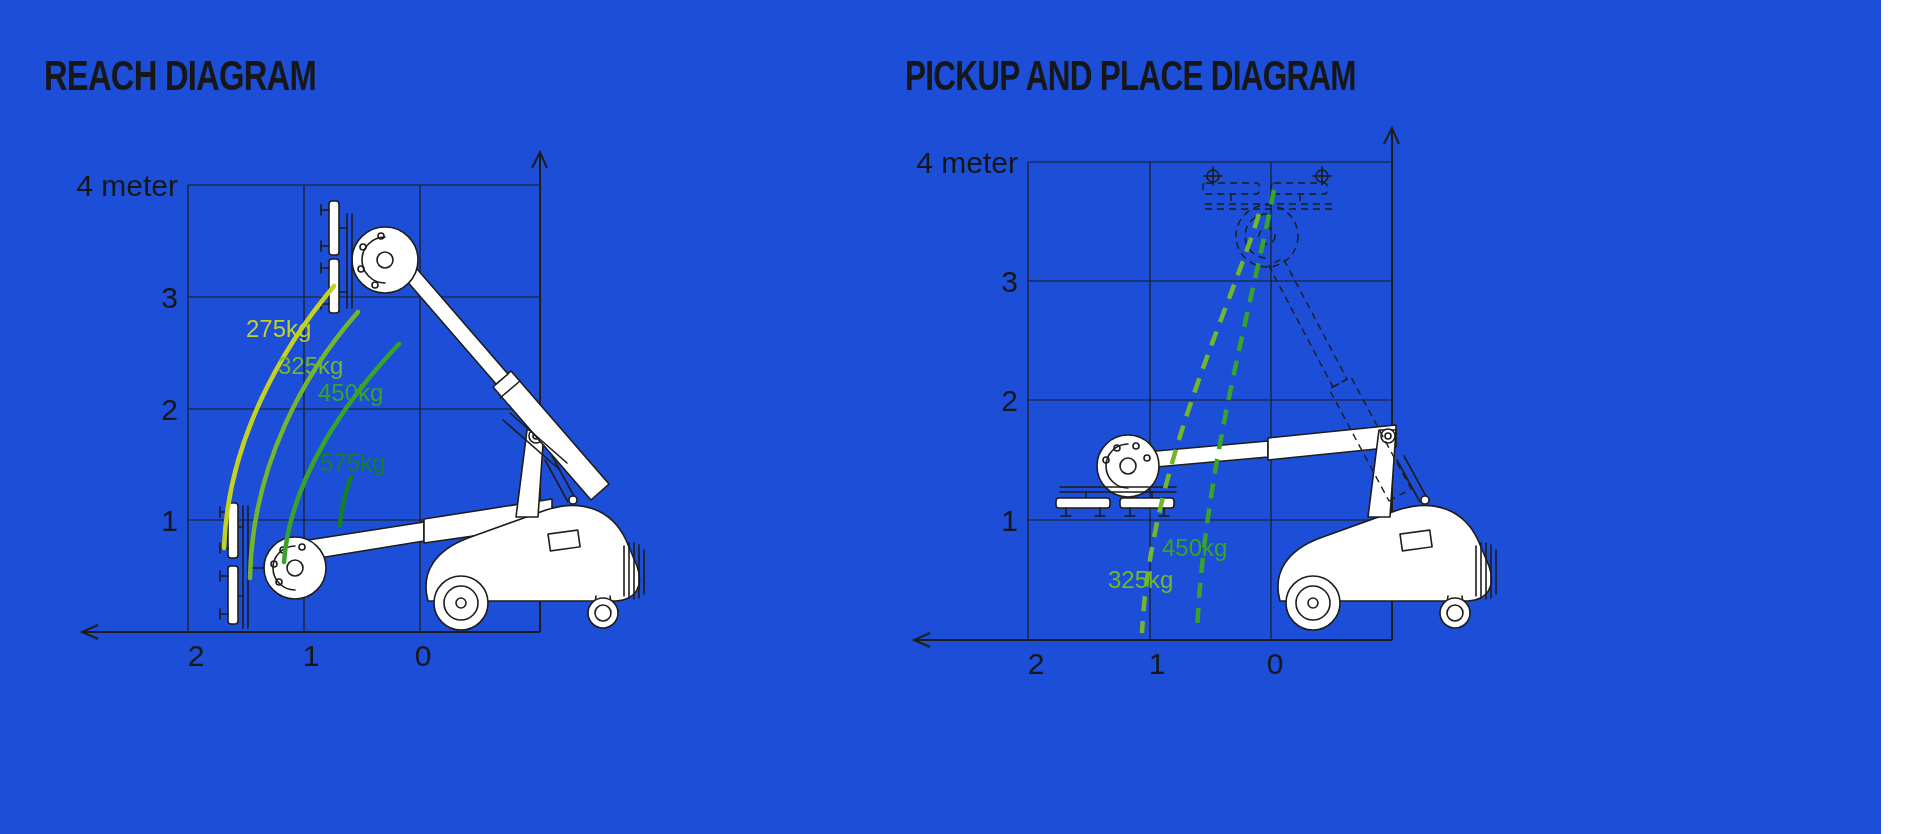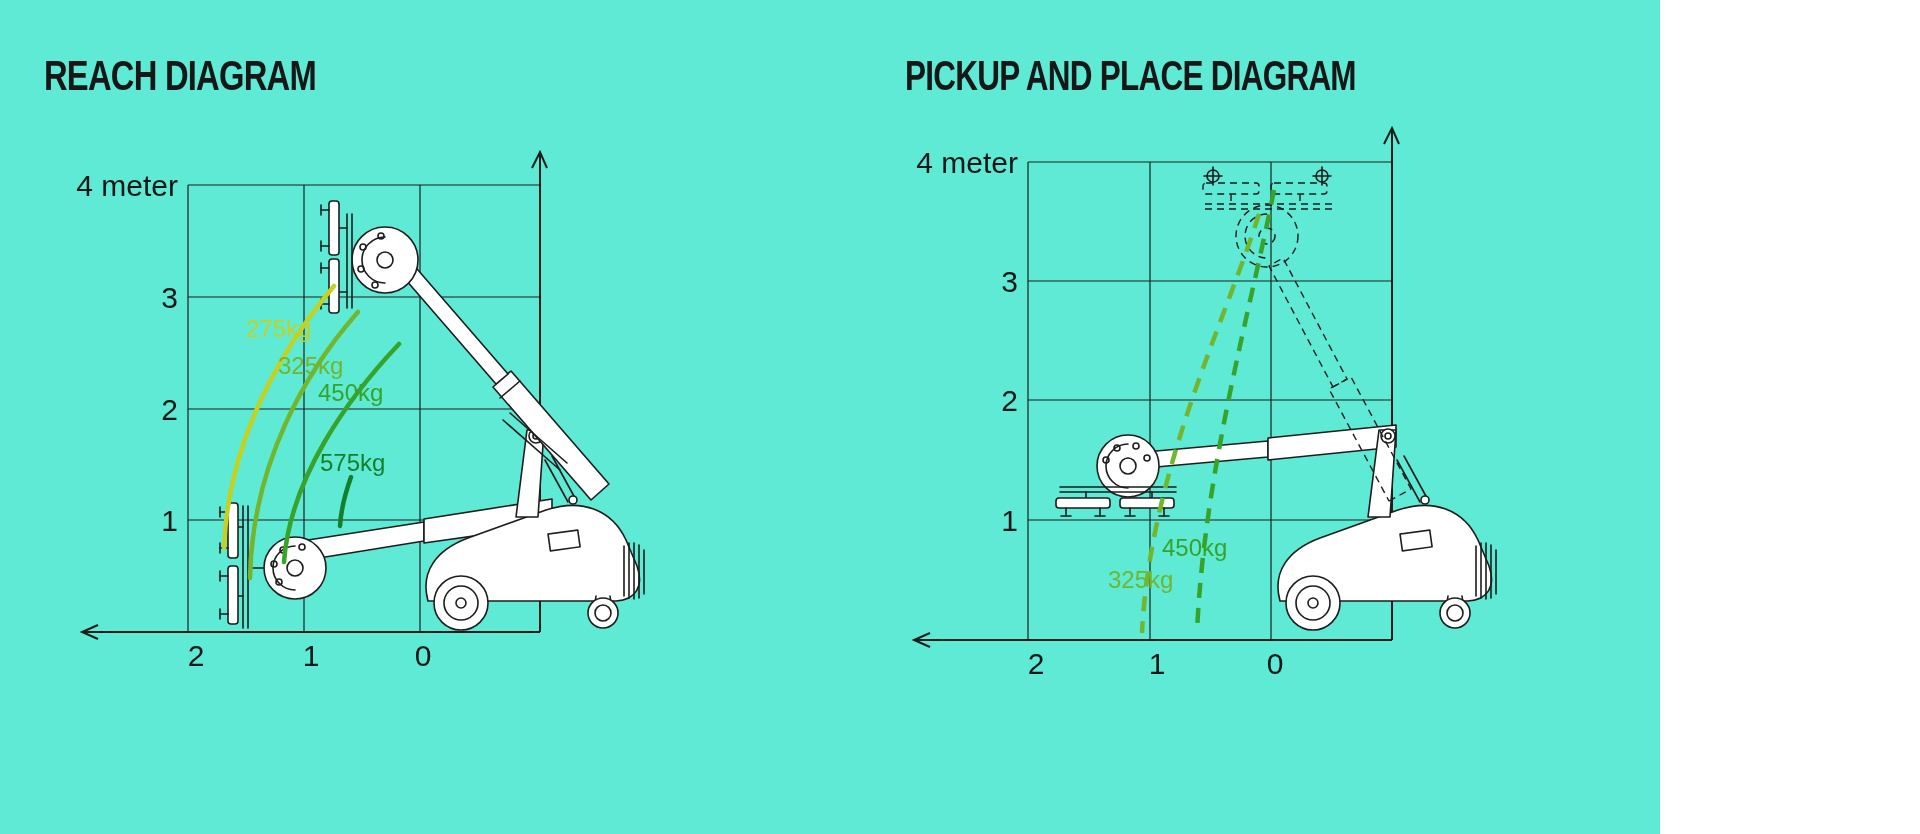--- a/index.html
+++ b/index.html
@@ -1,16 +1,16 @@
 <!DOCTYPE html>
 <html><head>
 <meta charset="utf-8">
 <style>
   html,body{margin:0;padding:0;background:#ffffff;}
-  .canvas{position:relative;width:1660px;height:834px;background:#5eead4;overflow:hidden;
+  .canvas{position:relative;width:1881px;height:834px;background:#1d4ed8;overflow:hidden;
           font-family:"Liberation Sans",sans-serif;}
   svg{display:block;}
   .title{font-family:"Liberation Sans",sans-serif;font-size:42px;font-weight:700;fill:#171717;letter-spacing:-1px;}
   .axis-label{font-family:"Liberation Sans",sans-serif;font-size:30px;fill:#171717;}
   .load-label{font-family:"Liberation Sans",sans-serif;font-size:24px;}
   .grid line{stroke:#1d1d1b;stroke-width:1.2;}
   .axis line{stroke:#1d1d1b;stroke-width:2;}
   .arrow{fill:none;stroke:#1d1d1b;stroke-width:2;stroke-linejoin:miter;}
   .m{fill:none;stroke:#1d1d1b;stroke-width:1.6;stroke-linecap:round;stroke-linejoin:round;}
   .mf{fill:#ffffff;stroke:#1d1d1b;stroke-width:1.6;stroke-linejoin:round;}

